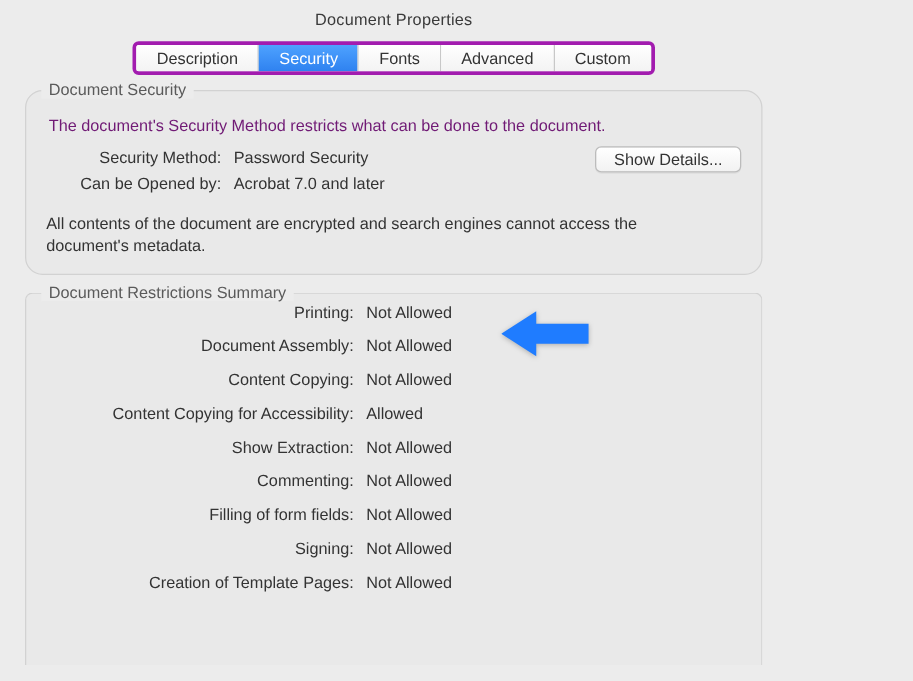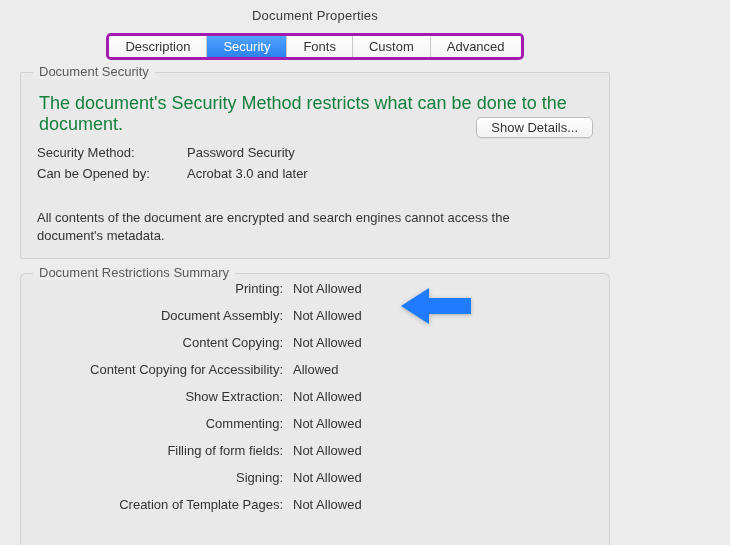--- a/index.html
+++ b/index.html
@@ -51,46 +51,47 @@
   }
   .tab:last-child { border-right: none; }
   .tab.active {
     background: linear-gradient(#4ea2ff,#2f82f0);
     color: #fff;
   }
 
   .section {
     margin: 0 20px 12px 20px;
     border: 1px solid #d2d2d2;
-    border-radius: 2px;
+    border-radius: 14px;
     background: #e9e9e9;
     position: relative;
     padding: 14px 16px 14px 16px;
   }
   .section-legend {
     position: absolute;
     top: -9px;
     left: 12px;
     background: #ececec;
     padding: 0 6px;
     font-size: 13px;
     color: #5a5a5a;
   }
   .body-text {
-    font-size: 18px;
-    color: #15803d;
+    font-size: 13px;
+    color: #701a75;
     margin: 6px 2px 10px 2px;
   }
   .kv {
     display: flex;
     align-items: center;
     margin: 6px 0;
   }
   .kv .k {
     width: 140px;
+    text-align: right;
     padding-right: 10px;
     color: #333;
   }
   .kv .v {
     color: #333;
   }
   .show-details-row {
     position: absolute;
     right: 16px;
     top: 44px;
@@ -99,21 +100,21 @@
     font-size: 13px;
     padding: 2px 14px;
     border: 1px solid #bcbcbc;
     border-radius: 5px;
     background: linear-gradient(#ffffff,#f2f2f2);
     color: #333;
     cursor: default;
     box-shadow: 0 1px 0 rgba(0,0,0,0.05);
   }
   .note {
-    margin-top: 28px;
+    margin-top: 16px;
     font-size: 13px;
     color: #333;
     max-width: 540px;
     line-height: 1.35;
   }
 
   .restrictions {
     margin: 14px 20px 0 20px;
     border: 1px solid #d2d2d2;
     border-top-left-radius: 6px;
@@ -156,38 +157,38 @@
 
 <div class="window">
 
   <div class="title">Document Properties</div>
 
   <div class="tabs">
     <div class="tab-row">
       <div class="tab">Description</div>
       <div class="tab active">Security</div>
       <div class="tab">Fonts</div>
+      <div class="tab">Advanced</div>
       <div class="tab">Custom</div>
-      <div class="tab">Advanced</div>
     </div>
   </div>
 
   <div class="section">
     <div class="section-legend">Document Security</div>
 
     <div class="body-text">The document's Security Method restricts what can be done to the document.</div>
 
     <div class="kv">
       <div class="k">Security Method:</div>
       <div class="v">Password Security</div>
     </div>
 
     <div class="kv">
       <div class="k">Can be Opened by:</div>
-      <div class="v">Acrobat 3.0 and later</div>
+      <div class="v">Acrobat 7.0 and later</div>
     </div>
 
     <div class="note">All contents of the document are encrypted and search engines cannot access the document's metadata.</div>
 
     <div class="show-details-row">
       <button class="btn">Show Details...</button>
     </div>
   </div>
 
   <div class="restrictions">

